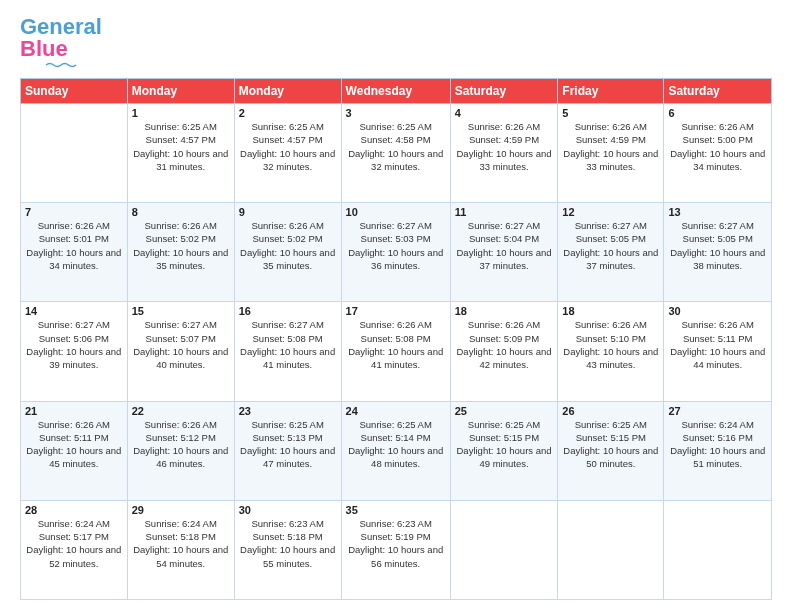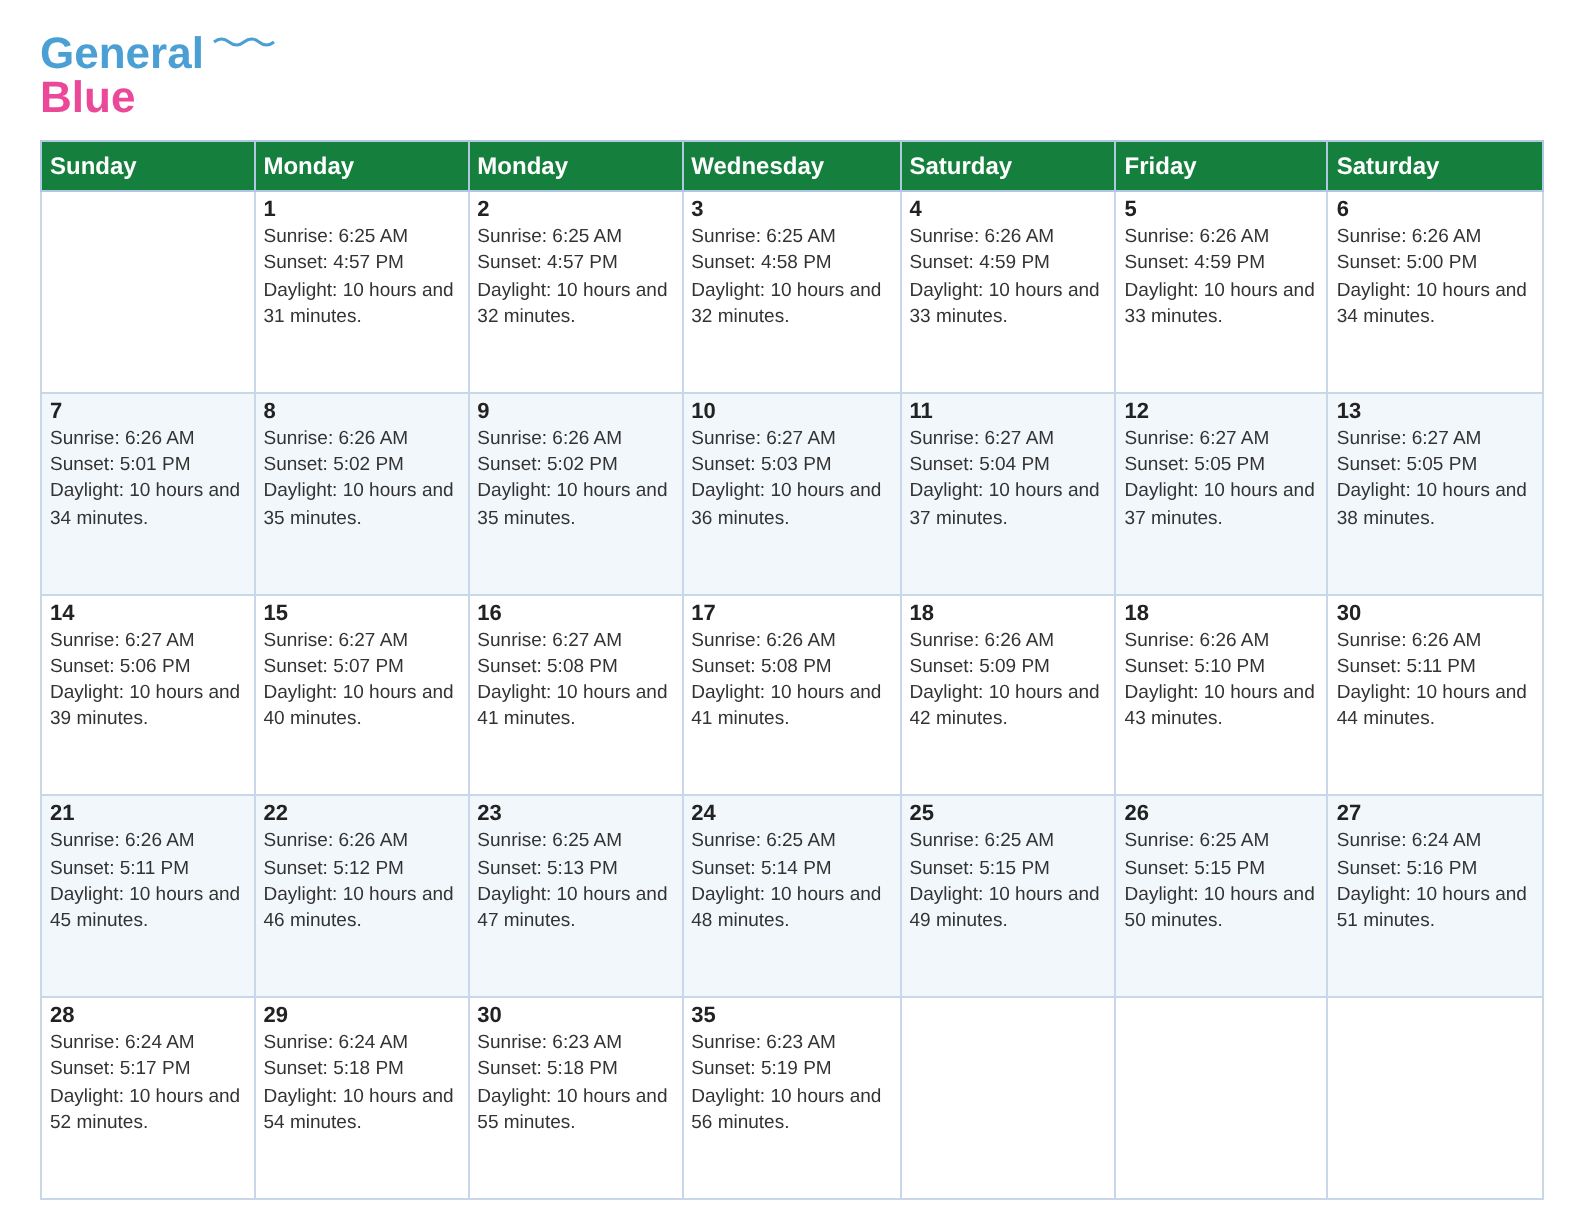--- a/index.html
+++ b/index.html
@@ -18,22 +18,22 @@
       flex-direction: column;
     }
     .header {
       display: flex;
       justify-content: space-between;
       align-items: flex-start;
       margin-bottom: 10px;
     }
     .logo {
       display: flex;
-      flex-direction: row;
-      align-items: flex-start;
+      flex-direction: column;
+      align-items: center;
     }
     .logo-text {
       font-size: 22px;
       font-weight: bold;
       color: #1a3a5c;
       line-height: 1;
     }
     .logo-text span {
       color: #4a9fd4;
     }
@@ -54,21 +54,21 @@
       font-size: 15px;
       color: #444;
       margin-top: 2px;
     }
     .calendar-table {
       width: 100%;
       border-collapse: collapse;
       flex: 1;
     }
     .calendar-table th {
-      background: #15803d;
+      background: #ef4444;
       color: #fff;
       font-size: 12px;
       font-weight: bold;
       padding: 5px 4px;
       text-align: left;
       border: 1px solid #b0c8e0;
     }
     .calendar-table td {
       border: 1px solid #c8d8e8;
       vertical-align: top;
@@ -85,20 +85,21 @@
       font-size: 11px;
       font-weight: bold;
       color: #222;
       display: block;
       margin-bottom: 1px;
     }
     .day-info {
       font-size: 9.5px;
       line-height: 1.4;
       color: #333;
+      text-align: center;
     }
     .empty-cell {
       background: #fff !important;
     }
   </style>
 </head>
 <body>
 
 <div class="page">
   <div class="header">

